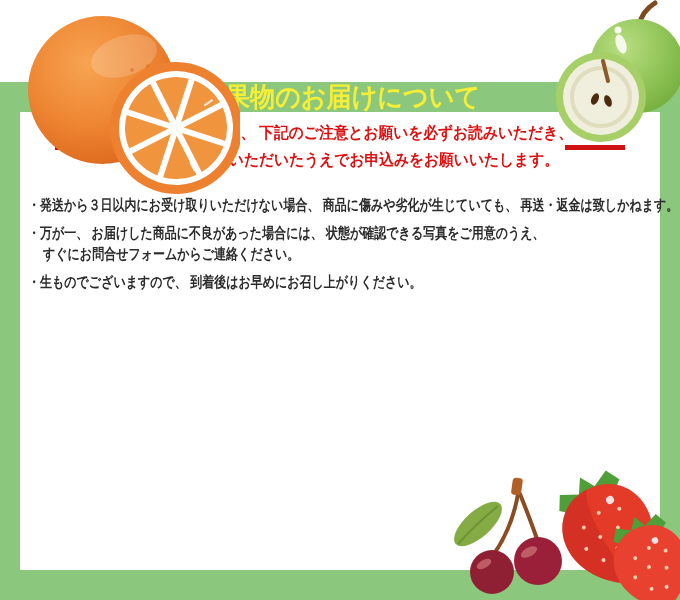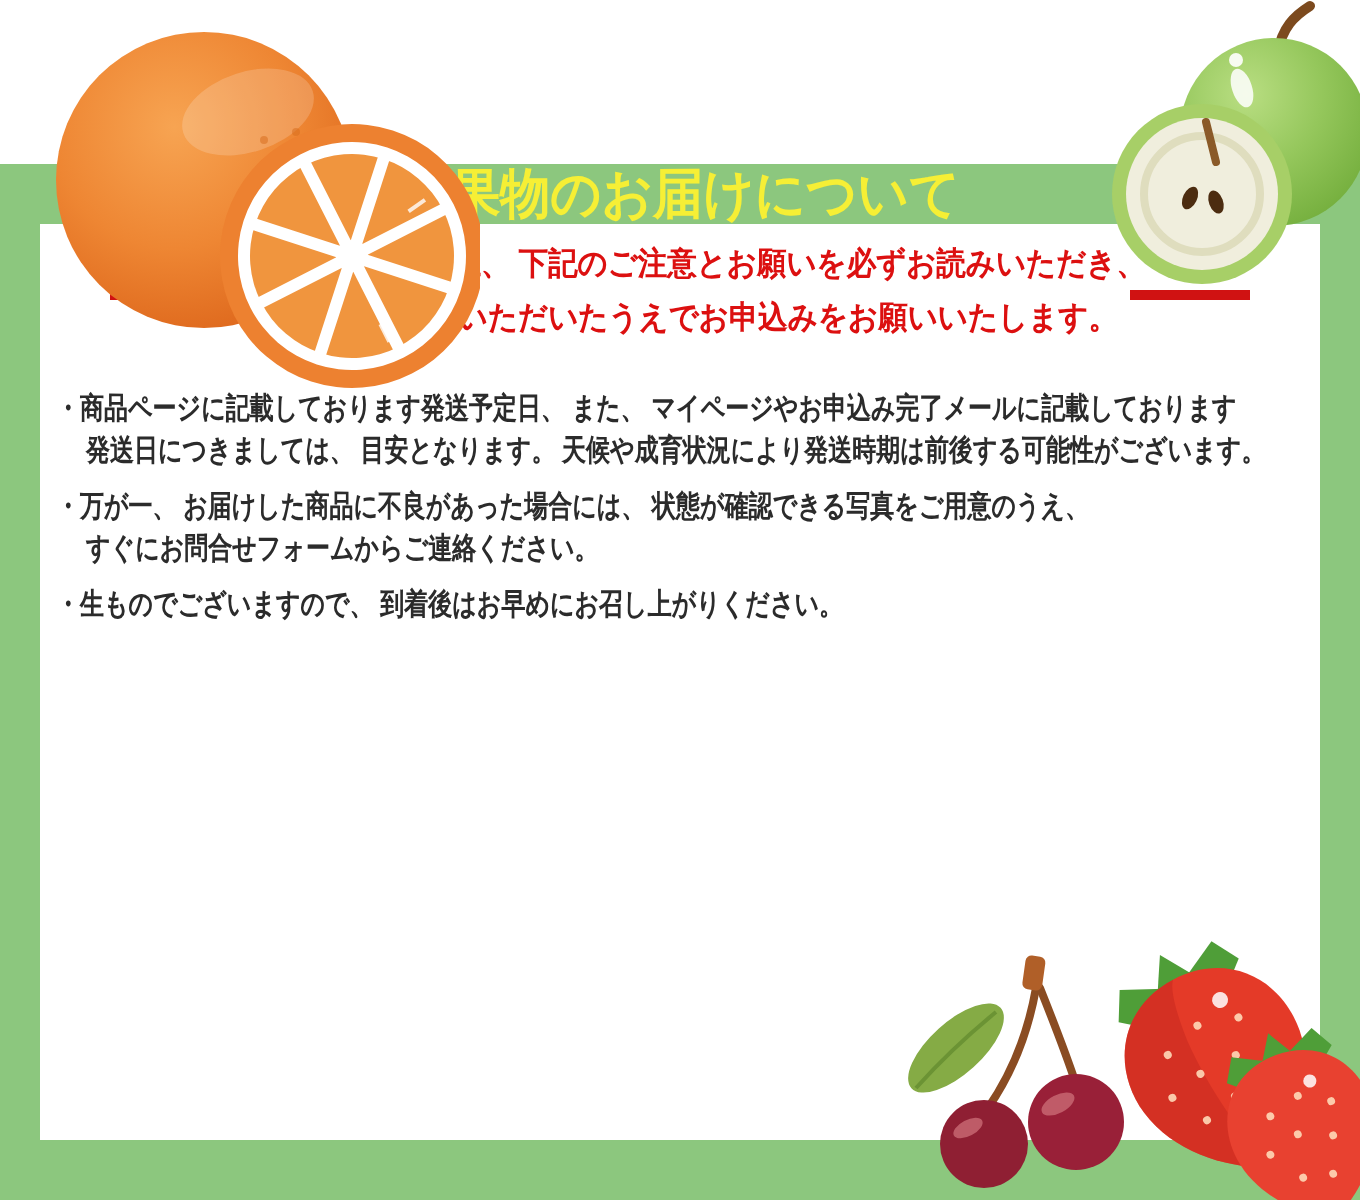--- a/index.html
+++ b/index.html
@@ -48,22 +48,21 @@
 
   <div id="intro">
     <div class="intro-line">青果物という特性上、 下記のご注意とお願いを必ずお読みいただき、</div>
     <div class="intro-line">ご理解、 ご了承いただいたうえでお申込みをお願いいたします。</div>
   </div>
   <div class="dash" id="dash-left"></div>
   <div class="dash" id="dash-right"></div>
 
   <div id="notice-list">
       <div class="notice-item">
-        <div class="nline">・商品ページに記載しております発送予定日、 また、 マイページやお申込み完了メールに記載しております</div>
-        <div class="nline cont">発送日につきましては、 目安となります。 天候や成育状況により発送時期は前後する可能性がございます。</div>
+        <div class="nline">・発送から３日以内にお受け取りいただけない場合、 商品に傷みや劣化が生じていても、 再送・返金は致しかねます。</div>
       </div>
       <div class="notice-item">
         <div class="nline">・万が一、 お届けした商品に不良があった場合には、 状態が確認できる写真をご用意のうえ、</div>
         <div class="nline cont">すぐにお問合せフォームからご連絡ください。</div>
       </div>
       <div class="notice-item">
         <div class="nline">・生ものでございますので、 到着後はお早めにお召し上がりください。</div>
       </div>
     </div>
 

